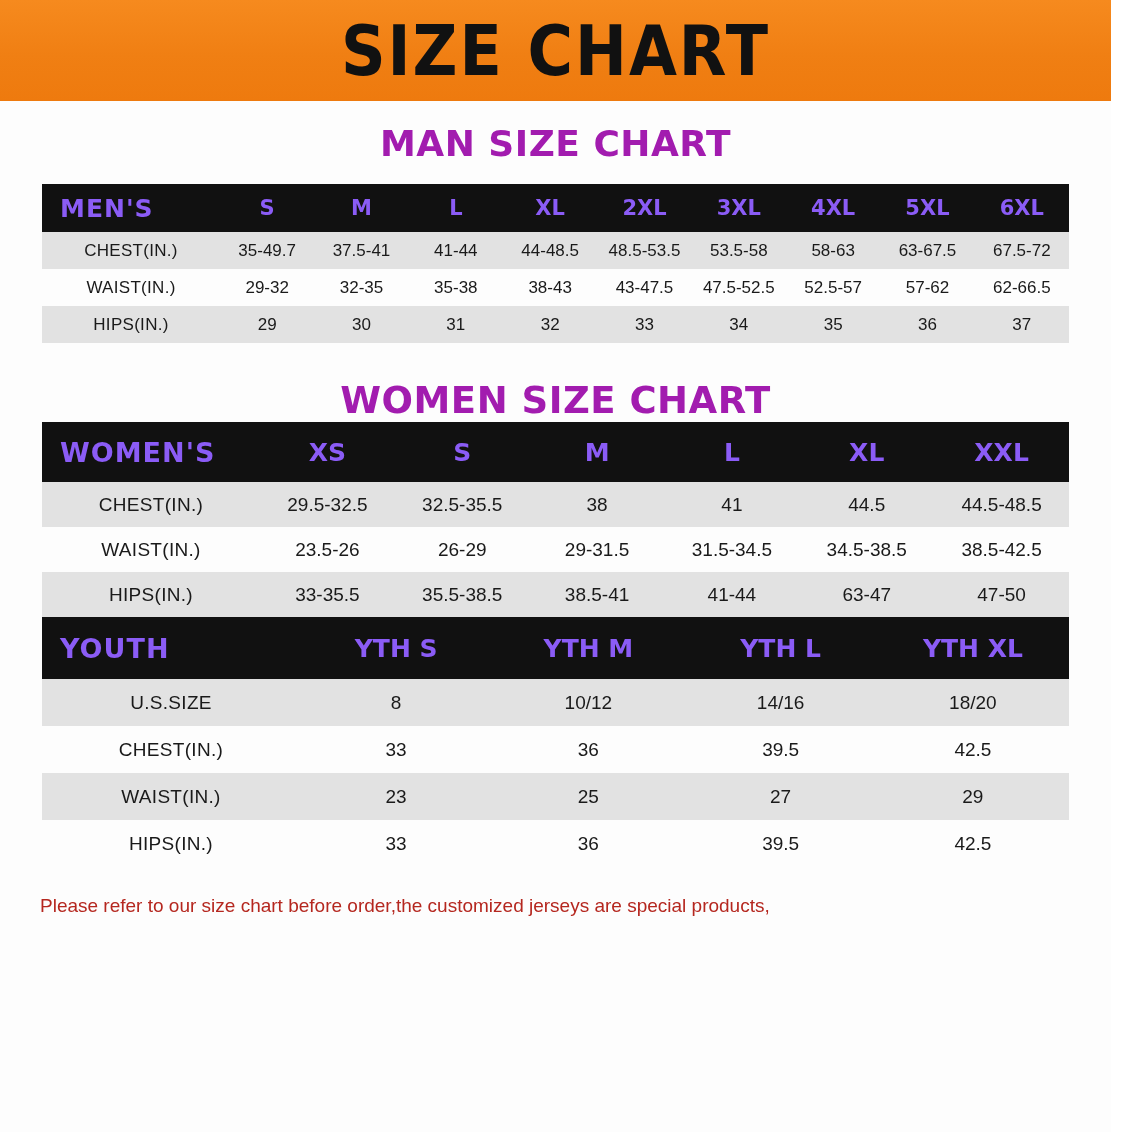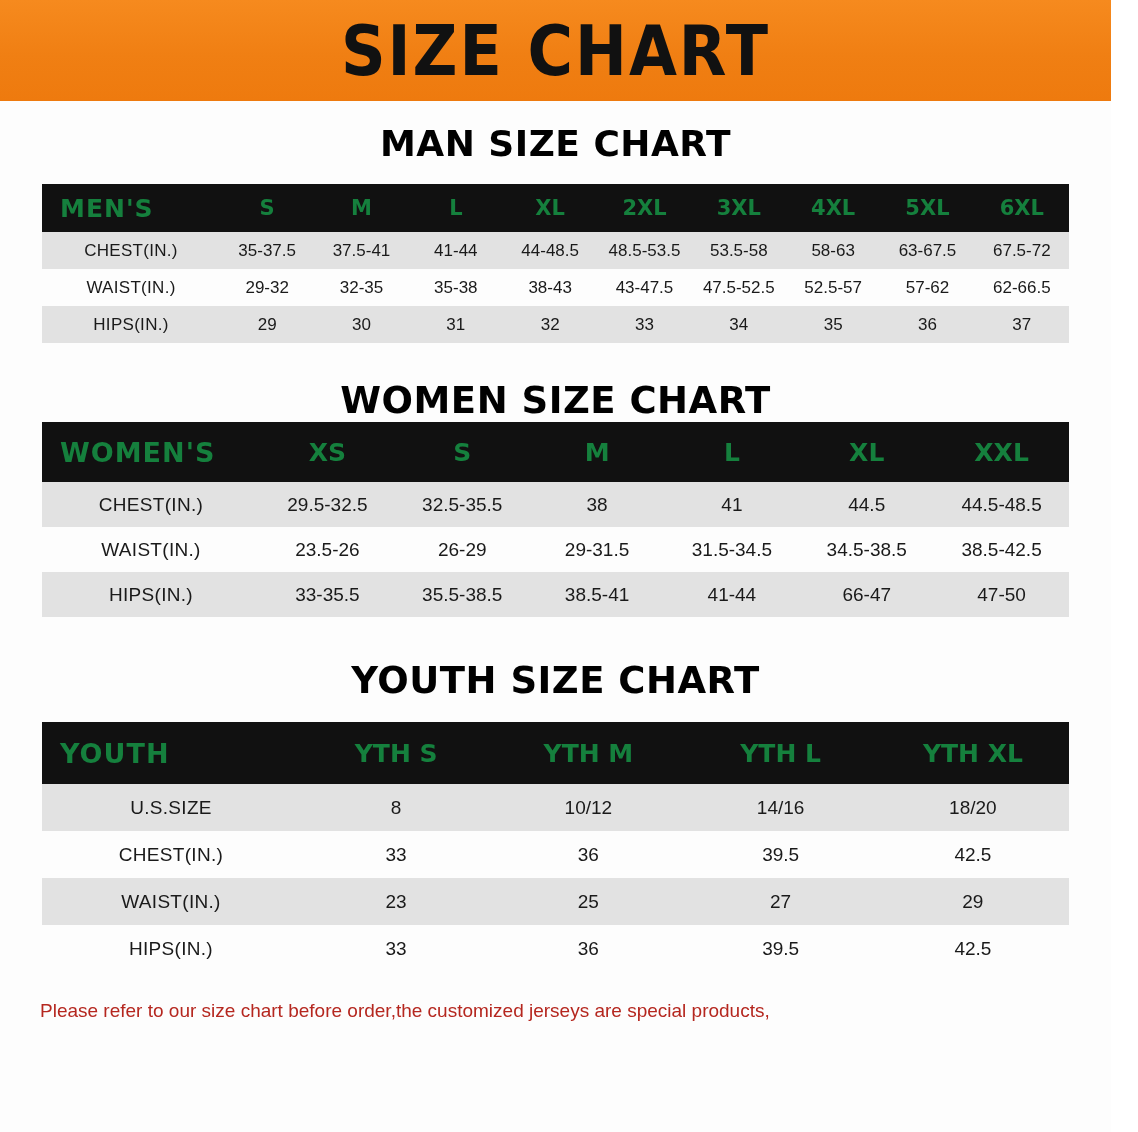--- a/index.html
+++ b/index.html
@@ -40,38 +40,38 @@
     transform: scaleY(1.12);
   }
 
   
   .section-title {
     text-align: center;
     font-family: "DejaVu Sans", sans-serif;
     font-weight: bold;
     font-size: 36px;
     letter-spacing: 0.5px;
-    color: #000000;
+    color: #a21caf;
   }
   .t-man   { margin-top: 22px; margin-bottom: 20px; }
   .t-women { margin-top: 36px; font-size: 37px; }
   .t-youth { margin-top: 42px; margin-bottom: 20px; font-size: 37px; }
 
   
   .table-wrap {
     margin: 0 42px;
   }
   table.sz {
     width: 100%;
     border-collapse: collapse;
     table-layout: fixed;
   }
   table.sz thead th {
     background: #111111;
-    color: #15803d;
+    color: #8b5cf6;
     font-family: "DejaVu Sans", sans-serif;
     font-weight: bold;
     text-align: center;
   }
   table.sz thead th.rowlabel {
     text-align: left;
     padding-left: 18px;
     letter-spacing: 1px;
   }
   table.sz tbody td {
@@ -150,21 +150,21 @@
           <th>2XL</th>
           <th>3XL</th>
           <th>4XL</th>
           <th>5XL</th>
           <th>6XL</th>
         </tr>
       </thead>
       <tbody>
         <tr class="shade">
           <td class="rowlabel">CHEST(IN.)</td>
-          <td>35-37.5</td>
+          <td>35-49.7</td>
           <td>37.5-41</td>
           <td>41-44</td>
           <td>44-48.5</td>
           <td>48.5-53.5</td>
           <td>53.5-58</td>
           <td>58-63</td>
           <td>63-67.5</td>
           <td>67.5-72</td>
         </tr>
         <tr class="plain">
@@ -236,28 +236,27 @@
           <td>31.5-34.5</td>
           <td>34.5-38.5</td>
           <td>38.5-42.5</td>
         </tr>
         <tr class="shade">
           <td class="rowlabel">HIPS(IN.)</td>
           <td>33-35.5</td>
           <td>35.5-38.5</td>
           <td>38.5-41</td>
           <td>41-44</td>
-          <td>66-47</td>
+          <td>63-47</td>
           <td>47-50</td>
         </tr>
       </tbody>
     </table>
   </div>
 
-  <div class="section-title t-youth">YOUTH SIZE CHART</div>
   <div class="table-wrap">
     <table class="sz youth">
       <colgroup>
         <col class="c0">
           <col>
           <col>
           <col>
           <col>
       </colgroup>
       <thead>

